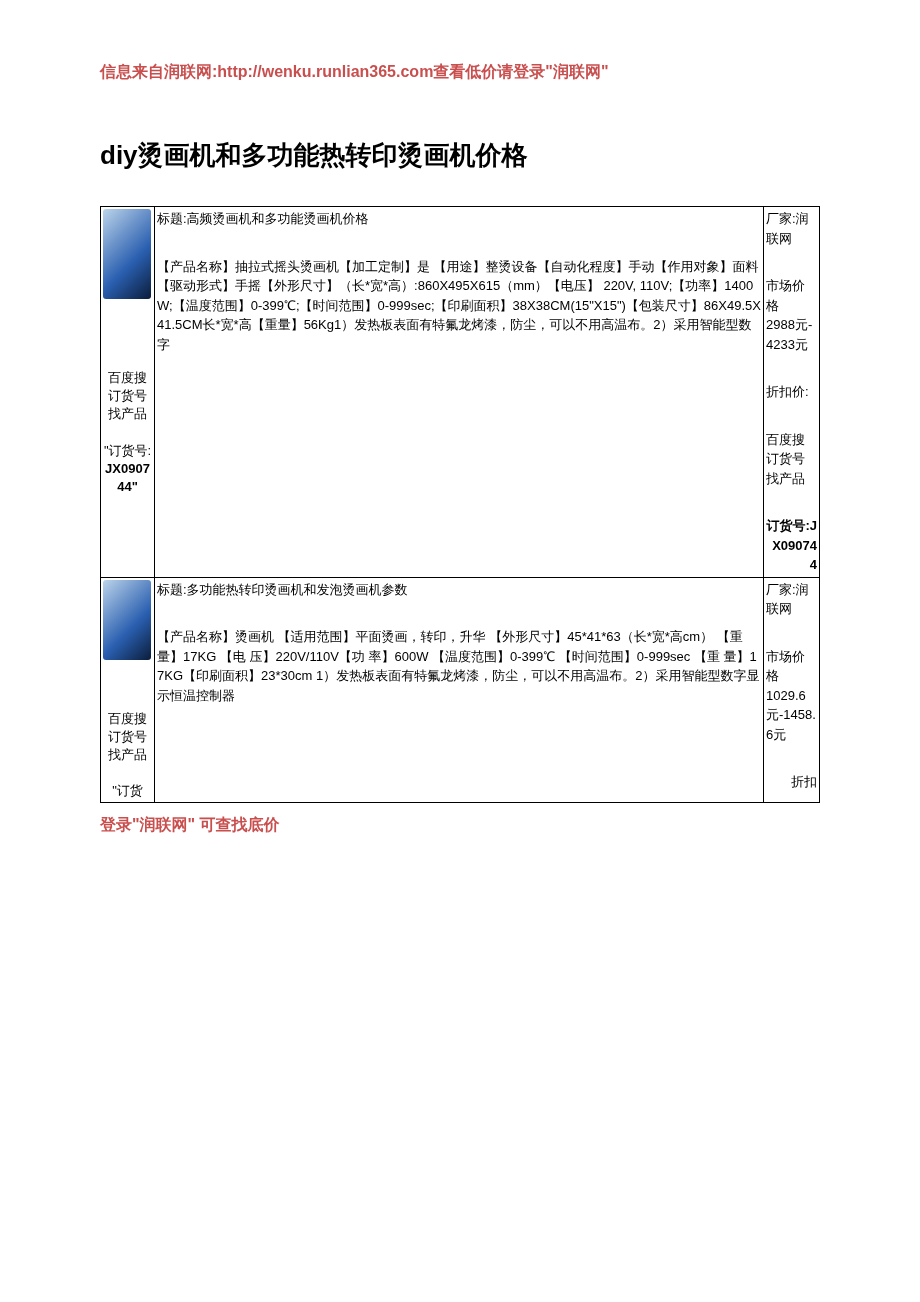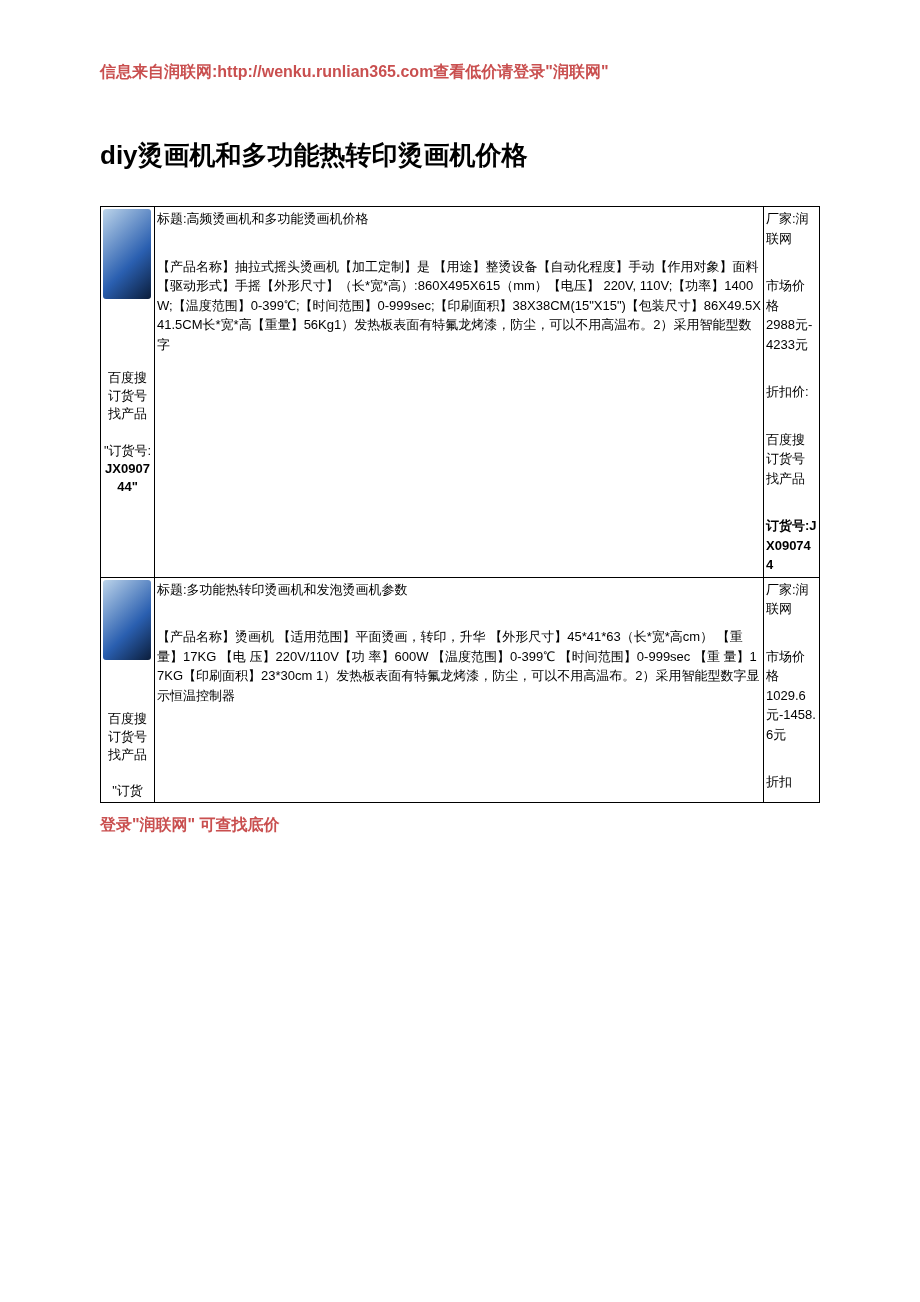--- a/index.html
+++ b/index.html
@@ -48,21 +48,21 @@
     background: linear-gradient(135deg, #bcd4ea 0%, #2a5fb0 60%, #0b1d3a 100%);
     border-radius: 3px;
     margin-bottom: 70px;
   }
   .thumb-img.small { height: 80px; margin-bottom: 50px; }
   .order-label { display: block; }
   .order-code { font-weight: bold; }
   .desc-title { margin-bottom: 28px; }
   .desc-body { }
   .meta-block { margin-bottom: 28px; }
-  .meta-block:last-child { margin-bottom: 0; }
+  .meta-block:last-child { margin-bottom: 0; text-align: right; }
   .meta-bold { font-weight: bold; }
   .footer-note {
     color: #c94f4f;
     font-weight: bold;
     font-size: 16px;
     margin-top: 10px;
   }
 </style>
 </head>
 <body>

